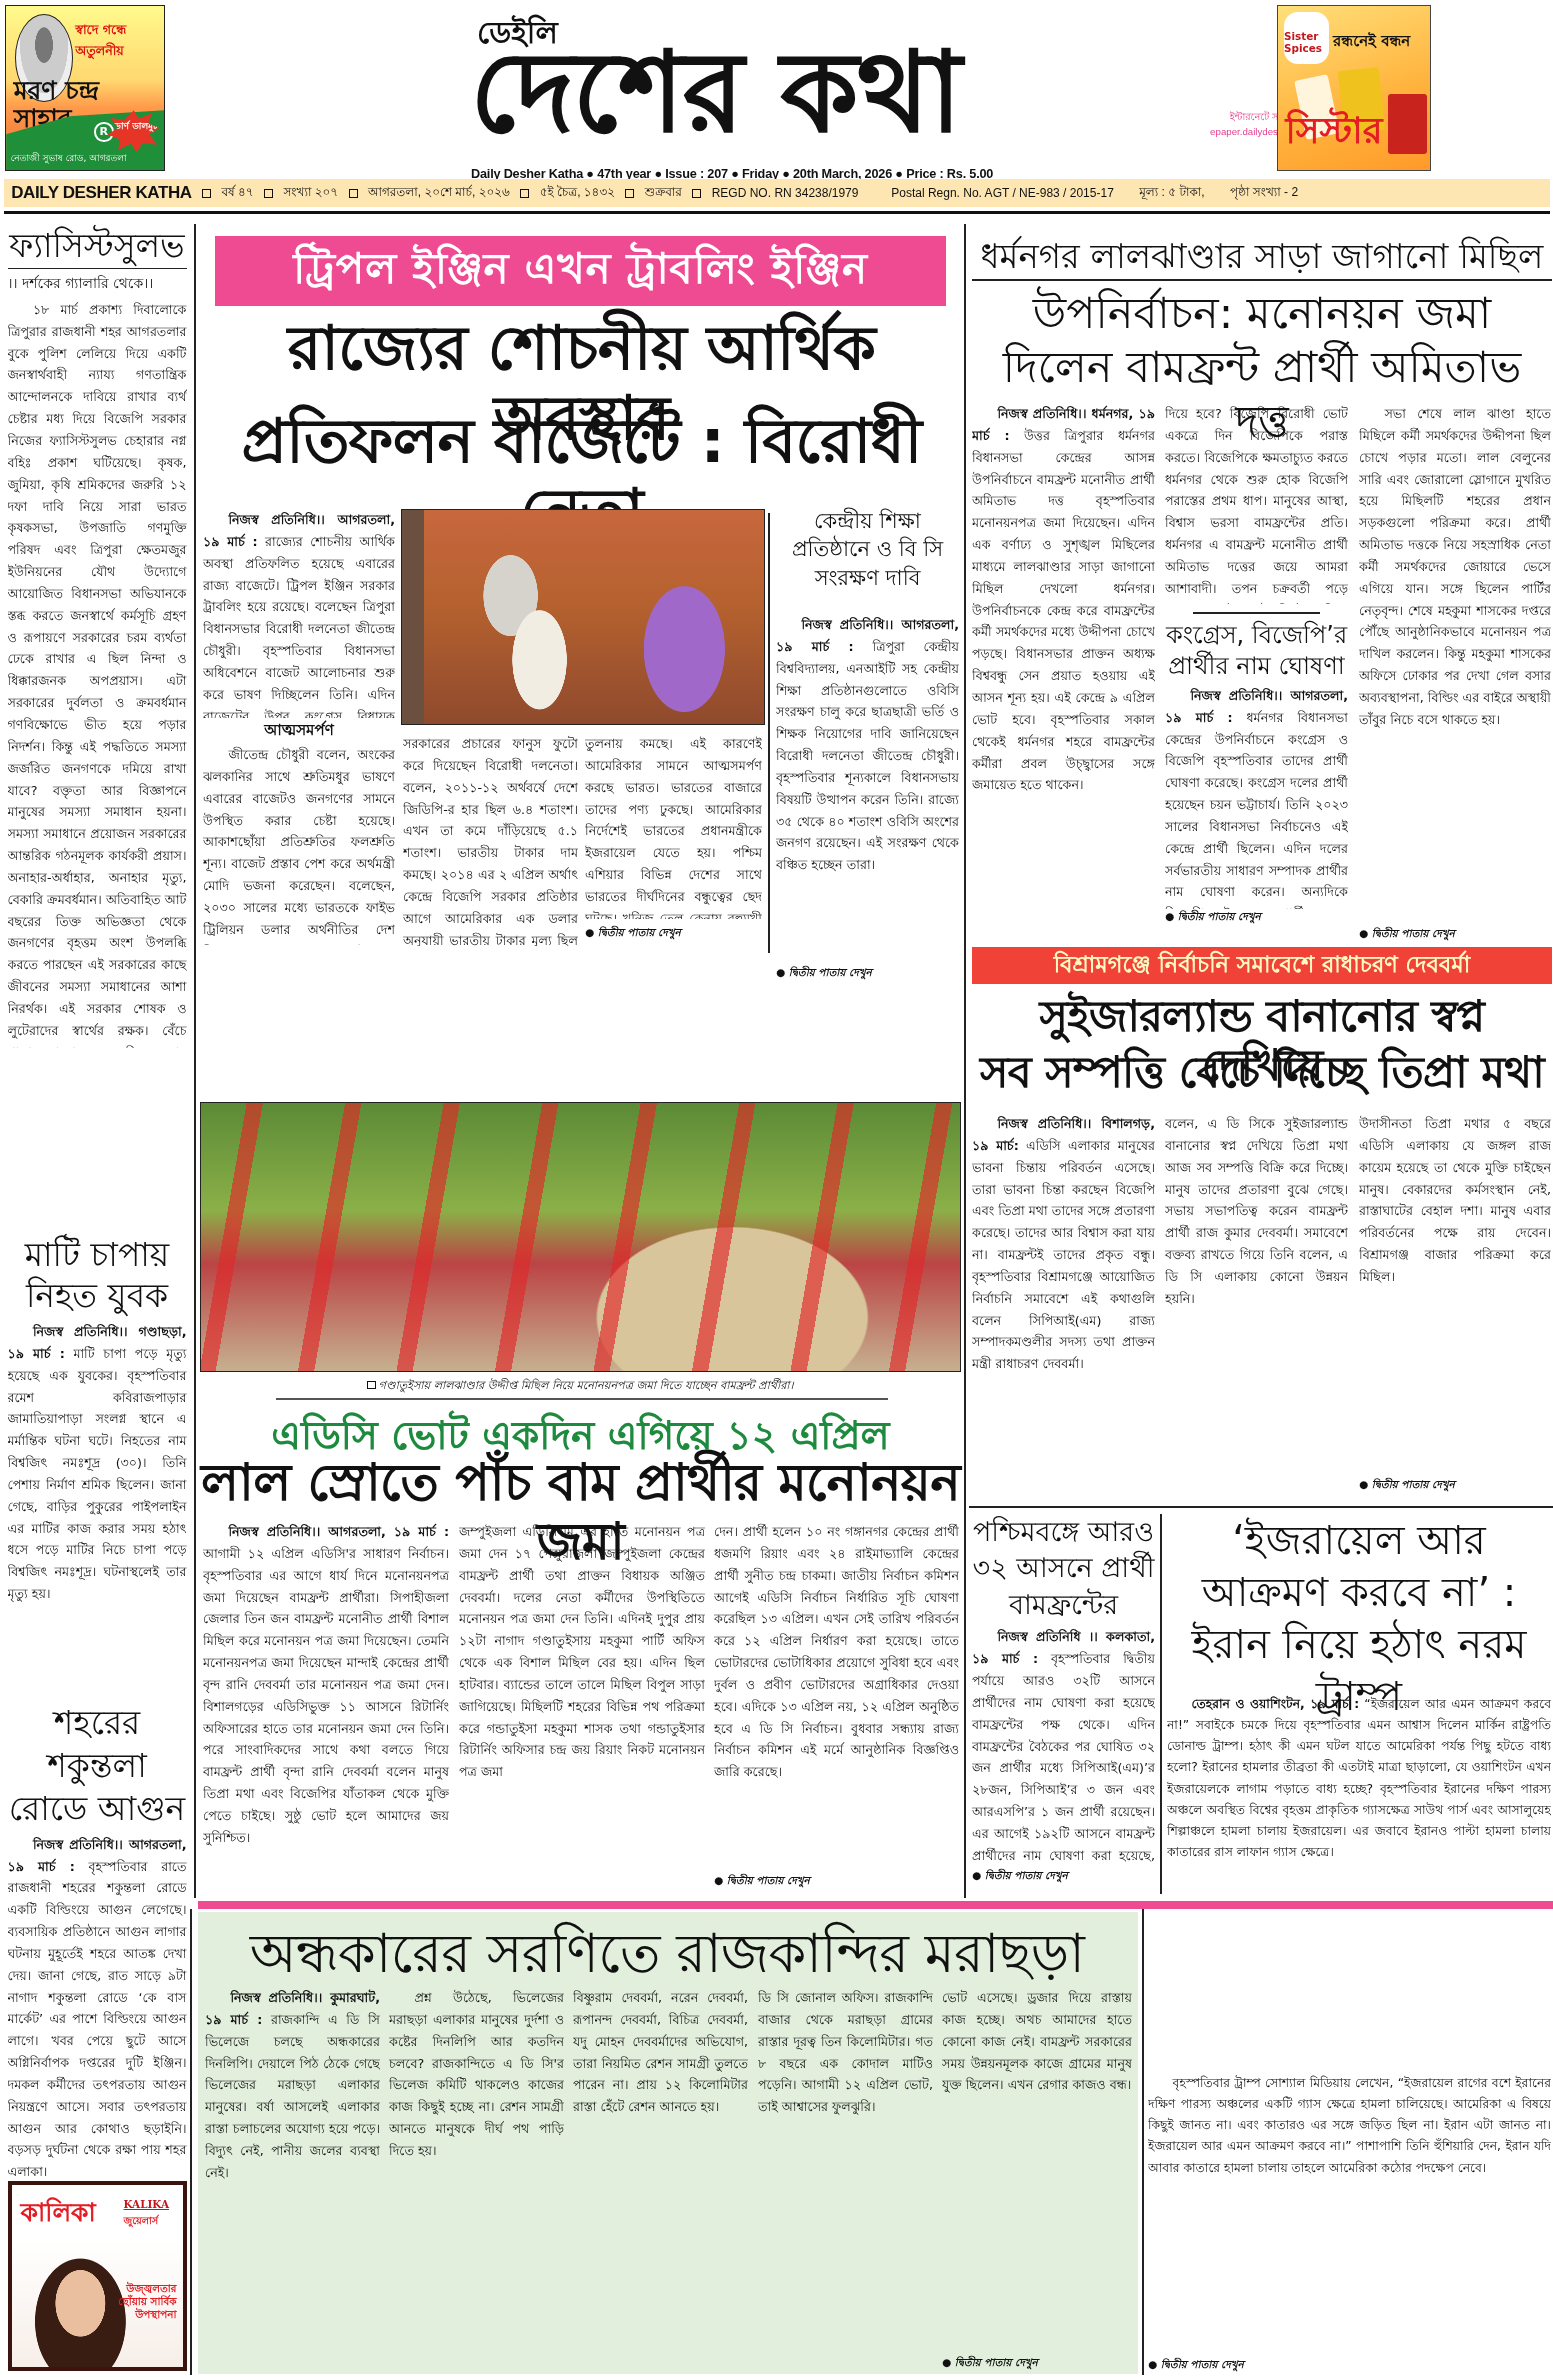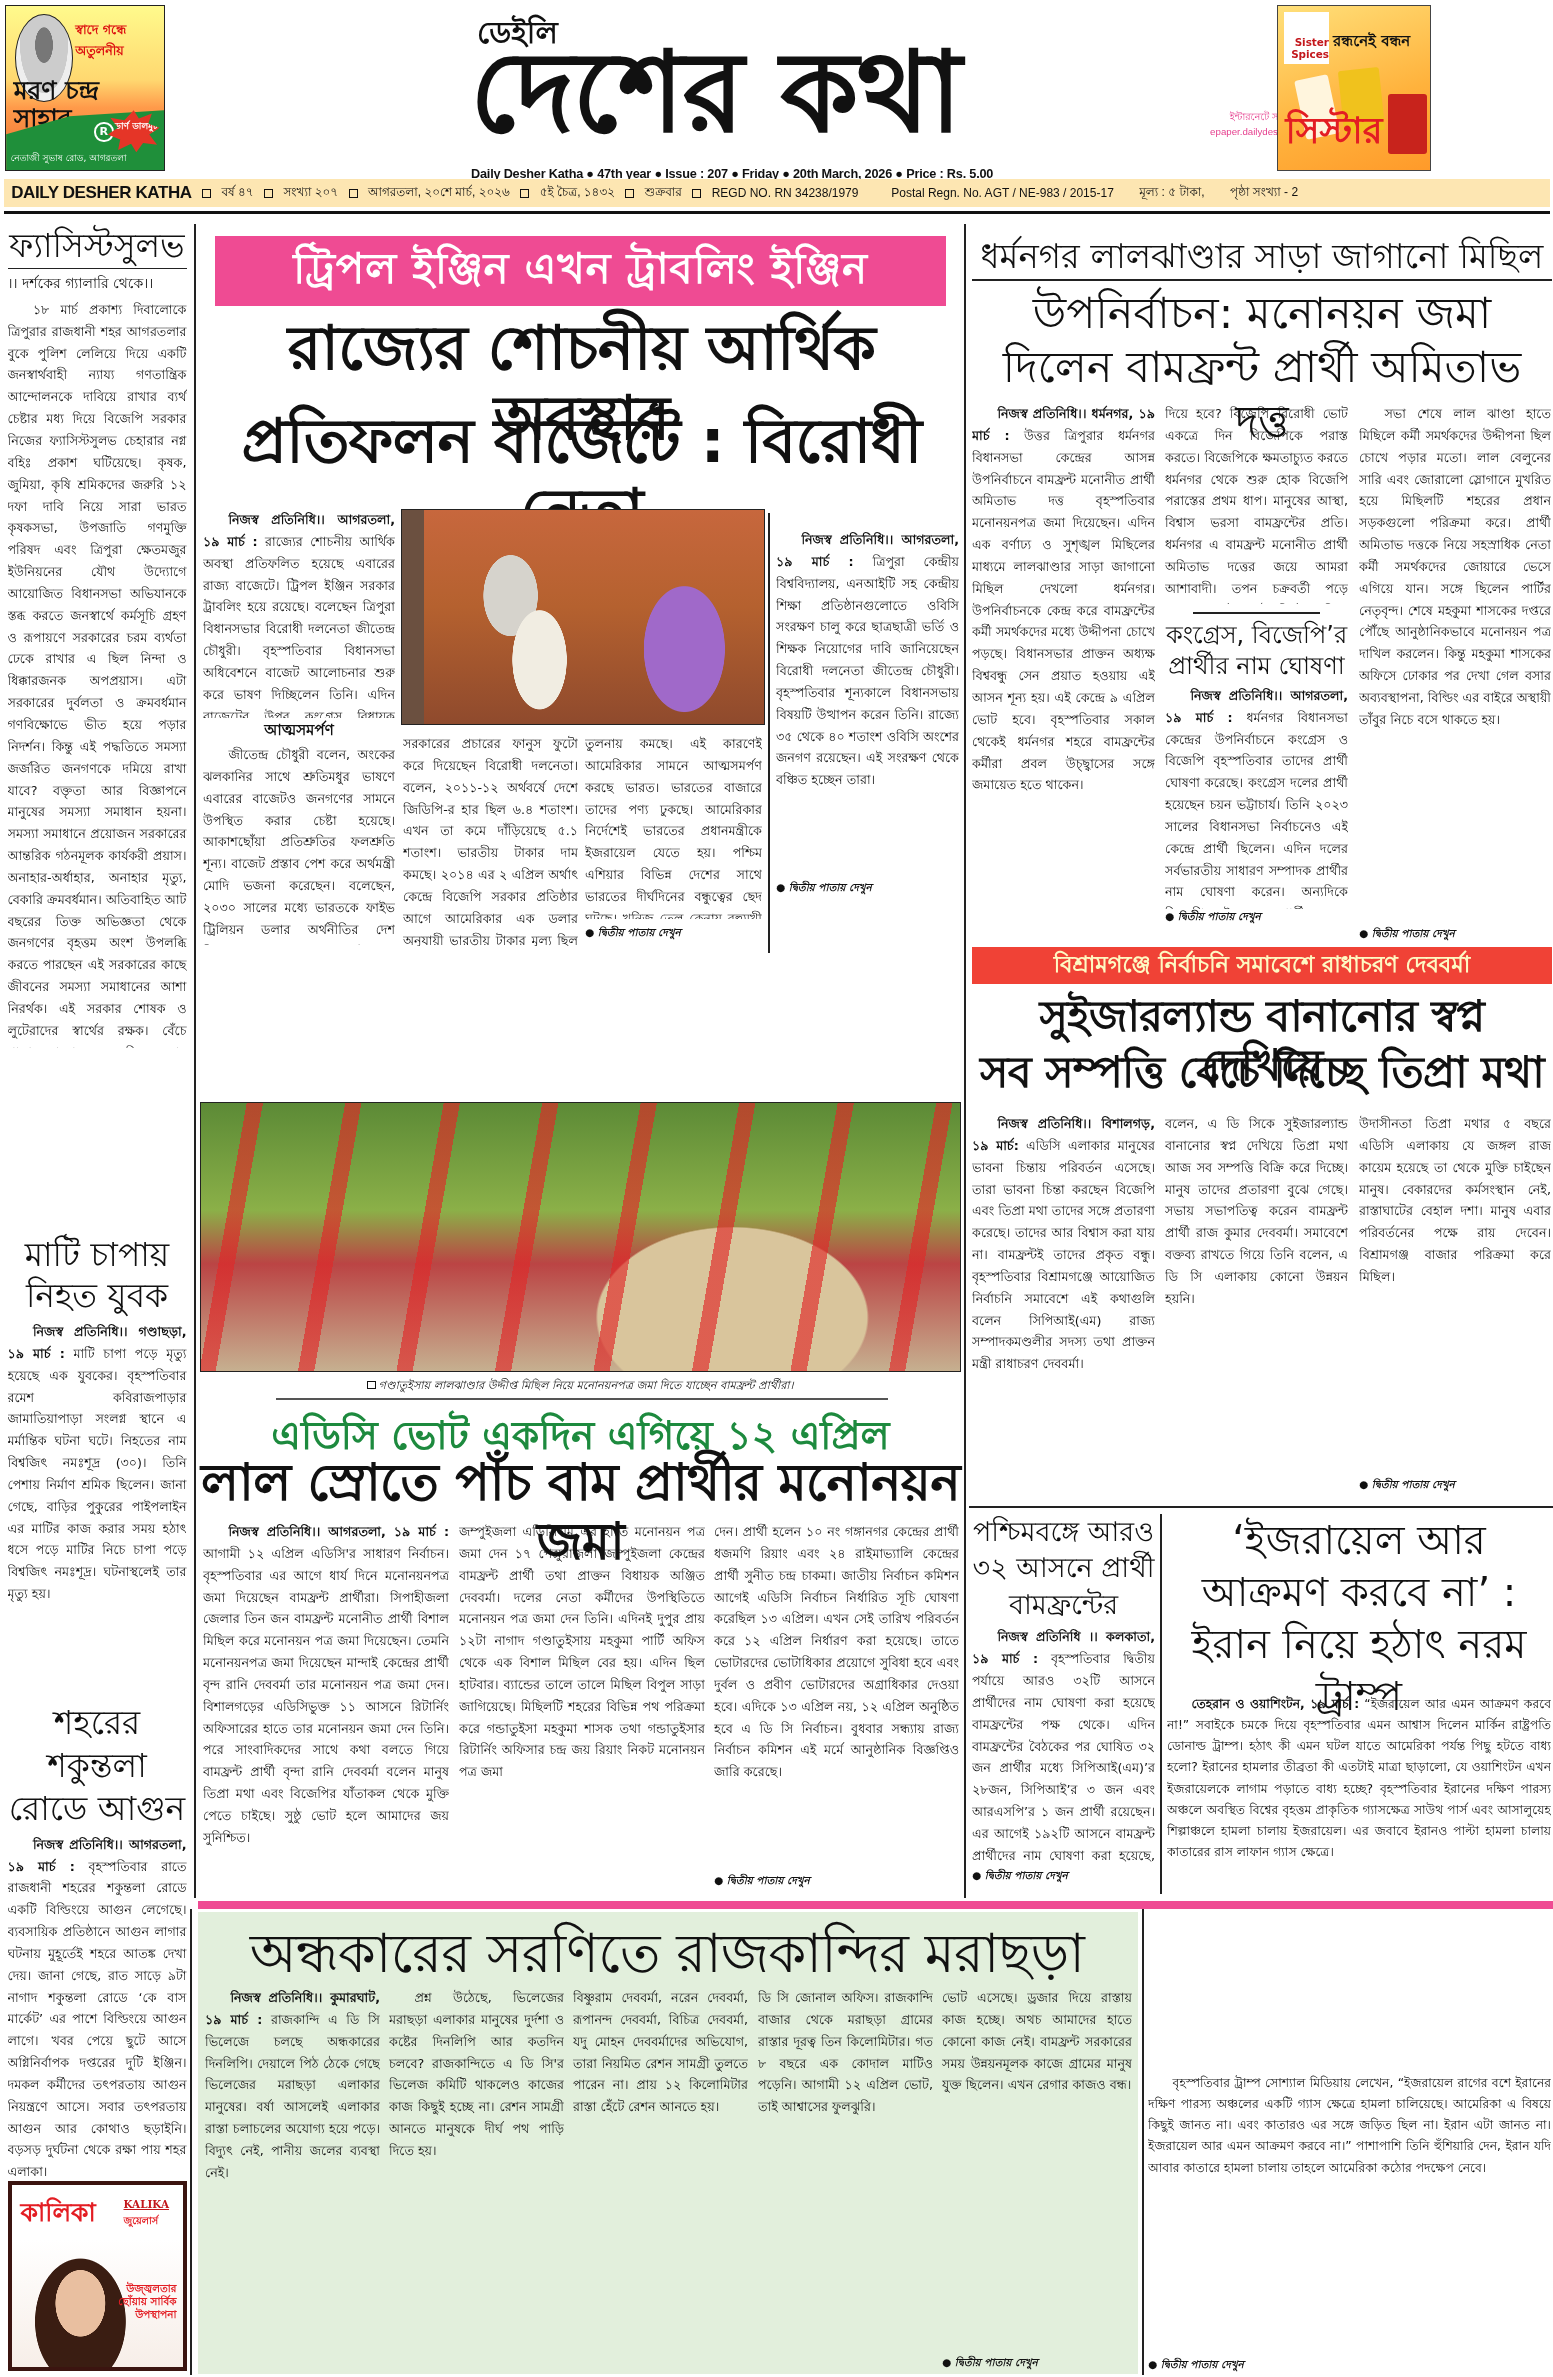--- a/index.html
+++ b/index.html
@@ -13,21 +13,21 @@
   .ad-left .name{position:absolute;left:7.5px;top:71px;font-size:25px;font-weight:bold;color:#111;line-height:1.1}
   .ad-left .green{position:absolute;left:0;right:0;bottom:0;height:60px;background:#1f8f3a;clip-path:polygon(0 40%,40% 10%,100% 0,100% 100%,0 100%)}
   .ad-left .reg{position:absolute;left:88px;top:116px;width:19.4px;height:19.4px;border:2.2px solid #fff;border-radius:50%;color:#fff;font-weight:bold;font-size:11.2px;text-align:center;line-height:15.7px}
   .ad-left .star{position:absolute;right:4.5px;top:104px;width:52px;height:42px;background:#e53527;clip-path:polygon(50% 0,60% 20%,85% 8%,78% 32%,100% 42%,80% 58%,95% 82%,68% 78%,55% 100%,45% 80%,20% 95%,24% 70%,0 58%,20% 42%,5% 18%,32% 24%);color:#fff;font-size:9px;font-weight:bold;text-align:center;padding-top:10.4px;line-height:1.2}
   .ad-left .addr{position:absolute;left:4.5px;bottom:4.5px;font-size:9px;color:#fff}
   .mast-small{left:477px;top:9px;font-size:30px;font-weight:bold;font-family:"DejaVu Serif",serif}
   .mast-title{left:470px;top:36px;font-size:112px;font-weight:900;line-height:1;letter-spacing:-1.5px;font-family:"DejaVu Serif",serif}
   .mast-sub{left:471px;top:167px;font-size:12.7px;font-family:"Liberation Sans",sans-serif;font-weight:bold;letter-spacing:-0.2px}
   .epaper{left:1268px;top:110px;text-align:center;color:#e6418f;font-size:9.7px;font-family:"Liberation Sans",sans-serif;line-height:1.5;transform:translateX(-50%)}
   .ad-right{left:1277px;top:5.2px;width:154px;height:166px;border:1.5px solid #444;background:linear-gradient(160deg,#ffe07a,#ffb23c 60%,#ff9a2a);overflow:hidden}
-  .ad-right .logo{position:absolute;left:6px;top:6px;width:45px;height:52px;background:#fff;border-radius:0;color:#c3171c;font-weight:bold;font-size:10.4px;text-align:right;padding-top:24px}
+  .ad-right .logo{position:absolute;left:6px;top:6px;width:45px;height:52px;background:#fff;border-radius:14px;color:#c3171c;font-weight:bold;font-size:10.4px;text-align:left;padding-top:18px}
   .ad-right .slogan{position:absolute;left:55px;top:22.4px;font-size:15px;font-weight:bold;color:#111}
   .ad-right .pack{position:absolute;border-radius:3px}
   .ad-right .brand{position:absolute;left:7.5px;bottom:7.5px;font-size:36px;font-weight:900;color:#e31d23}
   
   .strip{left:3.7px;top:179px;width:1546px;height:28px;background:#fde6b2;font-family:"Liberation Sans",sans-serif;display:flex;align-items:center;gap:10.4px;padding:0 7.5px;font-size:12px;white-space:nowrap;overflow:hidden}
   .strip .brand{font-weight:900;font-size:17px;letter-spacing:-0.4px}
   .strip .box{display:inline-block;width:9px;height:9px;border:1.5px solid #111}
   .rule{left:3.7px;top:211px;width:1546px;height:3px;background:#111}
   
   .vline{width:1.5px;background:#222}
@@ -158,20 +158,21 @@
 </div>
 <div class="abs hl" style="left:203px;top:722px;width:192px;font-size:15px">আত্মসমর্পণ</div>
 <div class="abs col-text" style="left:203px;top:744px;width:192px;height:201px;overflow:hidden;text-indent:2em">জীতেন্দ্র চৌধুরী বলেন, অংকের ঝলকানির সাথে শ্রুতিমধুর ভাষণে এবারের বাজেটও জনগণের সামনে উপস্থিত করার চেষ্টা হয়েছে। আকাশছোঁয়া প্রতিশ্রুতির ফলশ্রুতি শূন্য। বাজেট প্রস্তাব পেশ করে অর্থমন্ত্রী মোদি ভজনা করেছেন। বলেছেন, ২০৩০ সালের মধ্যে ভারতকে ফাইভ ট্রিলিয়ন ডলার অর্থনীতির দেশ হিসেবে গড়ে তোলা হবে। সেই লক্ষ্য পূরণ করতে হলে জিডিপি বৃদ্ধির হার ১২ শতাংশ হওয়া প্রয়োজন। ভারতীয় অর্থনীতির বর্তমান অবস্থা সম্পর্কে বলতে গিয়ে বিজেপি</div>
 
 <div class="abs photo1"></div>
 <div class="abs col-text" style="left:403px;top:733px;width:175px;height:213px;overflow:hidden">সরকারের প্রচারের ফানুস ফুটো করে দিয়েছেন বিরোধী দলনেতা। বলেন, ২০১১-১২ অর্থবর্ষে দেশে জিডিপি-র হার ছিল ৬.৪ শতাংশ। এখন তা কমে দাঁড়িয়েছে ৫.১ শতাংশ। ভারতীয় টাকার দাম কমছে। ২০১৪ এর ২ এপ্রিল অর্থাৎ কেন্দ্রে বিজেপি সরকার প্রতিষ্ঠার আগে আমেরিকার এক ডলার অনুযায়ী ভারতীয় টাকার মূল্য ছিল ৫৯.৬৫ টাকা। ২০২৬ সালের ১৯ মার্চ পর্যন্ত আমেরিকার ১ ডলার অনুযায়ী ভারতীয় টাকার মূল্য ৯২.৫৫ টাকা। অর্থাৎ ভারতীয় টাকার দাম ডলারের</div>
 <div class="abs col-text" style="left:585px;top:733px;width:177px;height:186px;overflow:hidden">তুলনায় কমছে। এই কারণেই আমেরিকার সামনে আত্মসমর্পণ করছে ভারত। ভারতের বাজারে তাদের পণ্য ঢুকছে। আমেরিকার নির্দেশেই ভারতের প্রধানমন্ত্রীকে ইজরায়েল যেতে হয়। পশ্চিম এশিয়ার বিভিন্ন দেশের সাথে ভারতের দীর্ঘদিনের বন্ধুত্বের ছেদ ঘটছে। খনিজ তেল কেনায় বহুমুখী প্রতিবন্ধকতা তৈরি হচ্ছে। জীতেন্দ্র চৌধুরী বলেন, ভারতের রপ্তানি বাণিজ্য ২০১৪ সালে ছিল ৩১৭ বিলিয়ন ডলার,</div>
 <div class="abs see-more" style="left:585px;top:925px;width:177px">দ্বিতীয় পাতায় দেখুন</div>
 
 <div class="abs" style="left:776px;top:507px;width:183px">
+  <div class="hl" style="font-size:21px;font-weight:normal;line-height:1.35">কেন্দ্রীয় শিক্ষা প্রতিষ্ঠানে ও বি সি সংরক্ষণ দাবি</div>
   <div class="col-text" style="height:351px;overflow:hidden;margin-top:22px;text-indent:2em">
     <span class="lead">নিজস্ব প্রতিনিধি।। আগরতলা, ১৯ মার্চ :</span>
     <span>ত্রিপুরা কেন্দ্রীয় বিশ্ববিদ্যালয়, এনআইটি সহ কেন্দ্রীয় শিক্ষা প্রতিষ্ঠানগুলোতে ওবিসি সংরক্ষণ চালু করে ছাত্রছাত্রী ভর্তি ও শিক্ষক নিয়োগের দাবি জানিয়েছেন বিরোধী দলনেতা জীতেন্দ্র চৌধুরী। বৃহস্পতিবার শূন্যকালে বিধানসভায় বিষয়টি উত্থাপন করেন তিনি। রাজ্যে ৩৫ থেকে ৪০ শতাংশ ওবিসি অংশের জনগণ রয়েছেন। এই সংরক্ষণ থেকে বঞ্চিত হচ্ছেন তারা।</span>
   </div>
   <div class="see-more">দ্বিতীয় পাতায় দেখুন</div>
 </div>
 
 <div class="abs photo2"></div>
 <div class="abs caption">
   <span style="display:inline-block;width:8.2px;height:8.2px;border:1.5px solid #111;margin-right:3px"></span><span>গণ্ডাতুইসায় লালঝাণ্ডার উদ্দীপ্ত মিছিল নিয়ে মনোনয়নপত্র জমা দিতে যাচ্ছেন বামফ্রন্ট প্রার্থীরা।</span>

